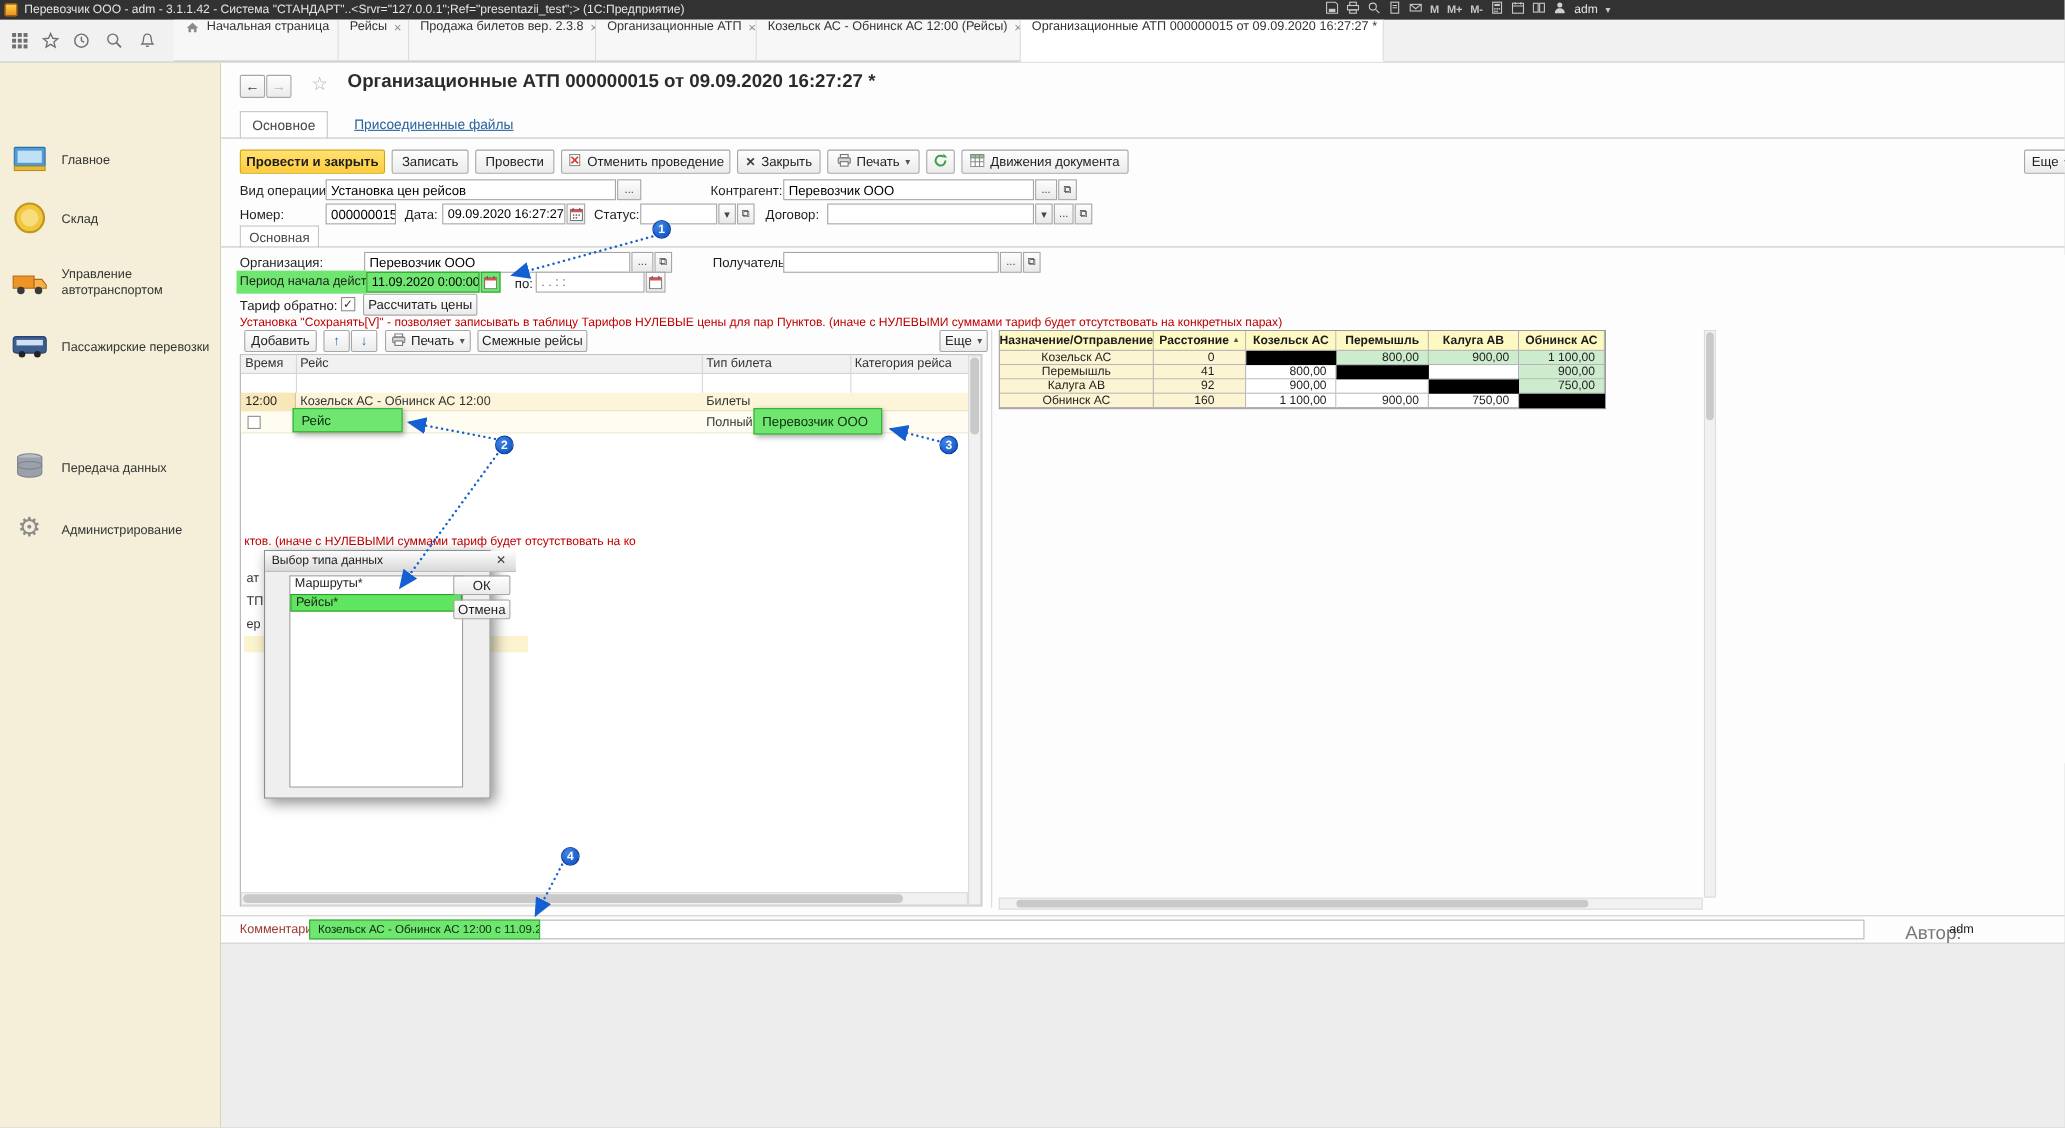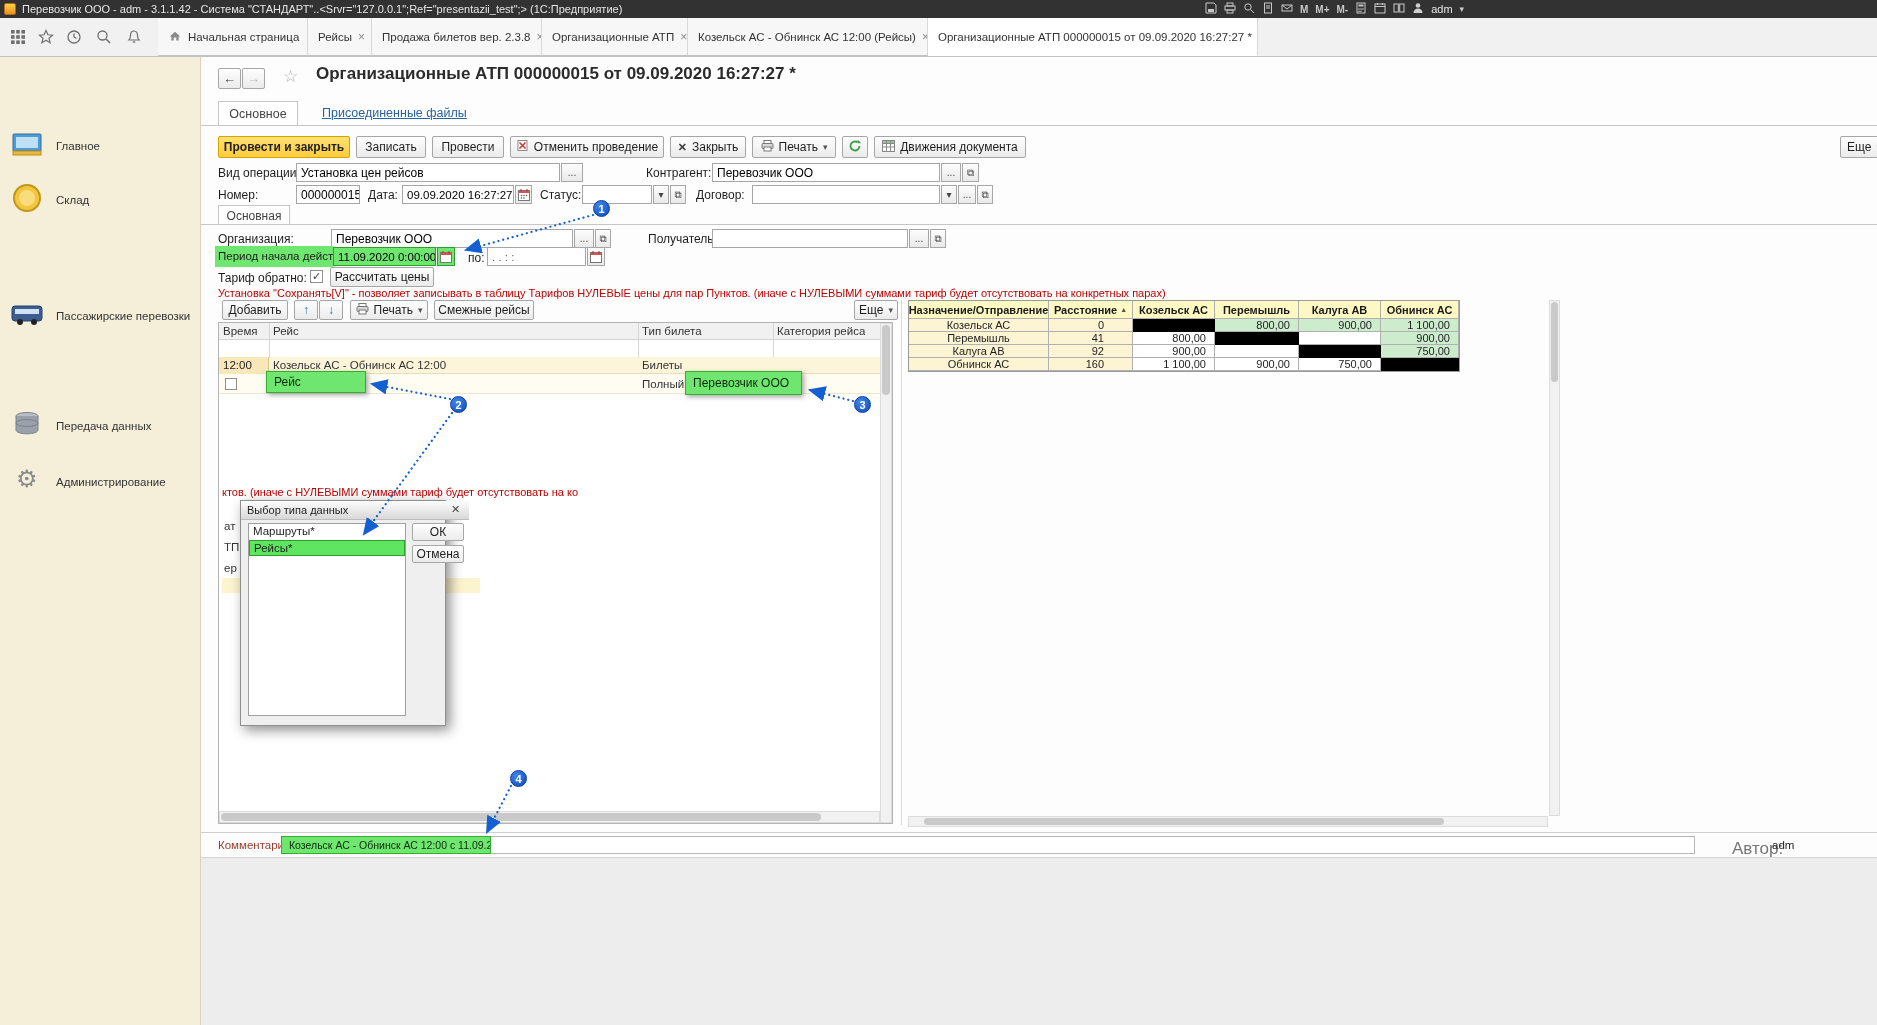--- a/index.html
+++ b/index.html
@@ -5,21 +5,21 @@
   *{margin:0;padding:0;box-sizing:border-box}
   body{background:#777;font-family:"Liberation Sans",sans-serif}
   #root{position:relative;width:1877px;height:1025px;background:#fdfdfd;overflow:hidden;font-family:"Liberation Sans",sans-serif;color:#1e1e1e}
   .abs{position:absolute}
   .lbl{position:absolute;font-size:12px;color:#1e1e1e;white-space:nowrap}
   .btn{position:absolute;display:flex;align-items:center;justify-content:center;gap:5px;background:linear-gradient(#fefefe,#ebebeb);border:1px solid #a6a6a6;border-radius:2px;font-size:12px;color:#1e1e1e;white-space:nowrap;height:22px}
   .btn.sm{height:20px;font-size:12px}
   .sqbtn{position:absolute;display:flex;align-items:center;justify-content:center;background:linear-gradient(#fdfdfd,#e9e9e9);border:1px solid #a6a6a6;font-size:10px;color:#444;height:19px}
   .input{position:absolute;background:#fff;border:1px solid #a6a6a6;font-size:12px;color:#000;display:flex;align-items:center;padding:0 4px;white-space:nowrap;overflow:hidden;height:19px}
   .greenfill{background:#6fe66f !important;border-color:#2f9e2f !important}
-  .wtab{position:absolute;top:0;height:38px;display:flex;align-items:center;gap:6px;padding:0 10px;font-size:11.5px;color:#333;background:#f7f7f7;border-right:1px solid #d9d9d9;border-bottom:1px solid #c3c3c3;white-space:nowrap;overflow:hidden}
+  .wtab{position:absolute;top:0;height:38px;display:flex;gap:6px;padding:0 10px;font-size:11.5px;color:#333;background:#f7f7f7;border-right:1px solid #d9d9d9;border-bottom:1px solid #c3c3c3;white-space:nowrap;overflow:hidden}
   .wtab.active{background:#fff;border-bottom:1px solid #fff}
   .tabx{color:#8a8a8a;font-size:12px}
   .sbitem-label{position:absolute;left:56px;font-size:11.5px;color:#333;line-height:14px}
   .hdrcell{position:absolute;font-size:11.5px;color:#333;white-space:nowrap;overflow:hidden}
   .cellline{position:absolute;background:#d6d6d6}
   .ann{position:absolute;width:17px;height:17px;border-radius:50%;background:radial-gradient(circle at 35% 30%,#3f86e8,#0c4bbd);border:1px solid #0a3da0;color:#fff;font-size:11px;font-weight:bold;display:flex;align-items:center;justify-content:center;z-index:61}
   .overlay-green{position:absolute;background:#6fe66f;border:1px solid #35ad35;box-shadow:2px 2px 5px rgba(0,0,0,.35);display:flex;align-items:center;padding:0 7px;font-size:12px;color:#0c2b0c;z-index:30;white-space:nowrap;overflow:hidden}
   .dash{stroke:#1460d2;stroke-width:2.2;stroke-dasharray:0.1 4.8;stroke-linecap:round}
   .tmx-cell{position:absolute;font-size:11px;display:flex;align-items:center;border-right:1px solid #b0b0b0;border-bottom:1px solid #b0b0b0;overflow:hidden;white-space:nowrap}
   .tmx-head{font-weight:bold;justify-content:center;background:#fef9c3;color:#1a1a1a}
@@ -161,20 +161,29 @@
           </svg></span>
       <span class="sbitem-label" style="top:16px">Главное</span>
     </div>
     <div class="abs" style="left:0;top:120px;width:201px;height:48px">
       <span class="abs" style="left:10px;top:4px"><svg width="34" height="34" viewBox="0 0 34 34">
             <circle cx="17" cy="17" r="13" fill="#f2c63d" stroke="#c2951b" stroke-width="2"></circle>
             <circle cx="17" cy="17" r="8" fill="#f8dc7e"></circle>
           </svg></span>
       <span class="sbitem-label" style="top:16px">Склад</span>
     </div>
+    <div class="abs" style="left:0;top:176px;width:201px;height:52px">
+      <span class="abs" style="left:10px;top:6px"><svg width="34" height="34" viewBox="0 0 34 34">
+            <rect x="2" y="12" width="19" height="11" fill="#ef9426" stroke="#b56a12"></rect>
+            <path d="M21 15 h7 l4 5 v3 h-11 z" fill="#f6b14e" stroke="#b56a12"></path>
+            <circle cx="9" cy="25" r="3.4" fill="#3a3a3a"></circle>
+            <circle cx="25" cy="25" r="3.4" fill="#3a3a3a"></circle>
+          </svg></span>
+      <span class="sbitem-label" style="top:10px;width:132px;white-space:normal">Управление автотранспортом</span>
+    </div>
     <div class="abs" style="left:0;top:236px;width:201px;height:48px">
       <span class="abs" style="left:10px;top:4px"><svg width="34" height="34" viewBox="0 0 34 34">
             <rect x="2" y="9" width="30" height="15" rx="3" fill="#3d5d8f" stroke="#24436e"></rect>
             <rect x="5" y="12" width="24" height="5" fill="#cfe2f4"></rect>
             <circle cx="10" cy="25" r="3" fill="#222"></circle>
             <circle cx="24" cy="25" r="3" fill="#222"></circle>
           </svg></span>
       <span class="sbitem-label" style="top:16px;white-space:nowrap">Пассажирские перевозки</span>
     </div>
     <div class="abs" style="left:0;top:346px;width:222px;height:48px">
@@ -428,21 +437,21 @@
   <div class="frag" style="left:224px;top:520px">ат</div>
   <div class="frag" style="left:224px;top:541px">ТП</div>
   <div class="frag" style="left:224px;top:562px">ер</div>
   <div class="abs" style="left:222px;top:578px;width:258px;height:15px;background:#fcf3cf;z-index:5"></div>
 
   <div class="abs" style="left:240px;top:500px;width:206px;height:226px;background:#efefef;border:1px solid #8f8f8f;box-shadow:4px 4px 12px rgba(0,0,0,.45);z-index:40">
     <div class="abs" style="left:0;top:0;width:228px;height:19px;background:linear-gradient(#fdfdfd,#d8d8d8);border-bottom:1px solid #bdbdbd">
       <span class="abs" style="left:6px;top:3px;font-size:11px;color:#222;white-space:nowrap">Выбор типа данных</span>
       <span class="abs" style="left:210px;top:2px;font-size:11px;color:#444">✕</span>
     </div>
-    <div class="abs" style="left:7px;top:22px;width:158px;height:193px;background:#fff;border:1px solid #9f9f9f">
+    <div class="abs" style="left:22px;top:22px;width:158px;height:193px;background:#fff;border:1px solid #9f9f9f">
       <div class="abs" style="left:0;top:0;width:156px;height:16px;font-size:11.5px;padding:1px 0 0 4px">Маршруты*</div>
       <div class="abs" style="left:0;top:16px;width:156px;height:16px;font-size:11.5px;padding:1px 0 0 4px;background:#5fe55f;border:1px solid #2f9e2f">Рейсы*</div>
     </div>
     <div class="btn sm" style="left:171px;top:22px;width:52px;height:18px">
         <span>ОК</span>
       </div>
     <div class="btn sm" style="left:171px;top:44px;width:52px;height:18px">
         <span>Отмена</span>
       </div>
   </div>

